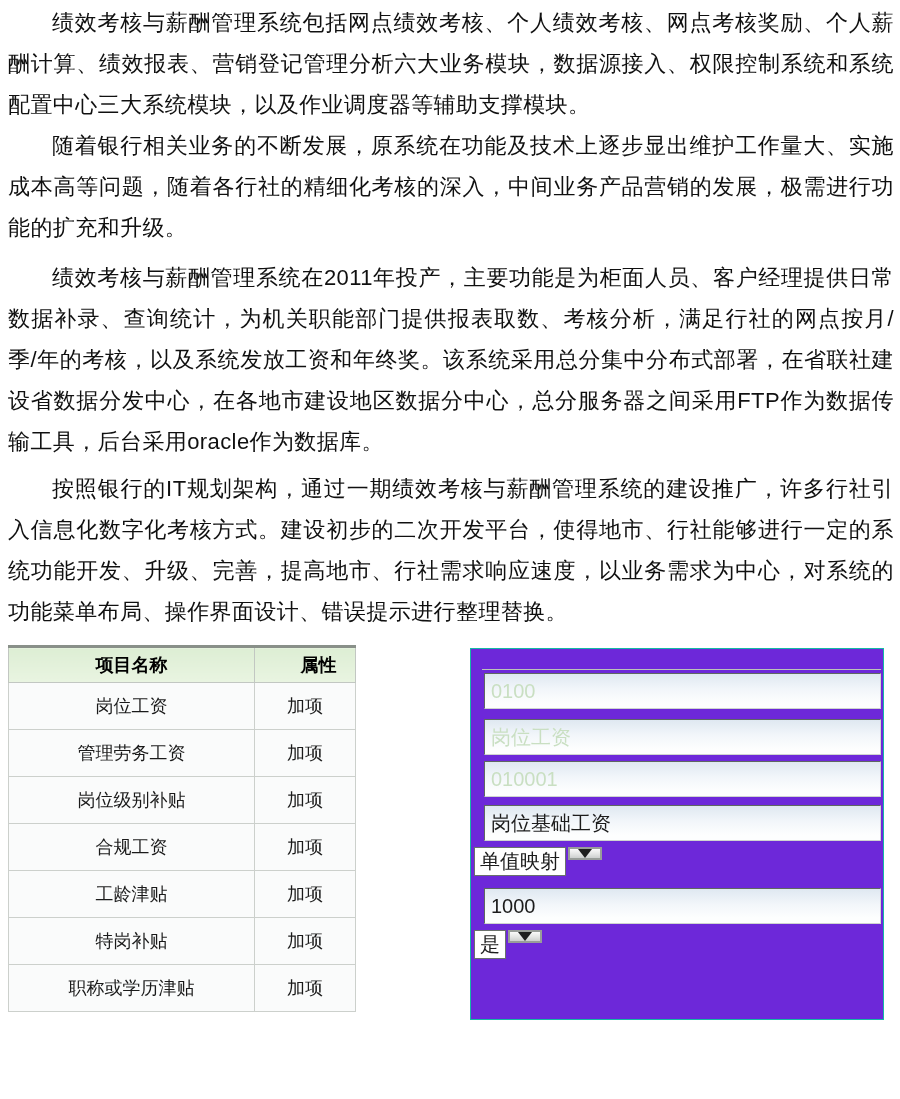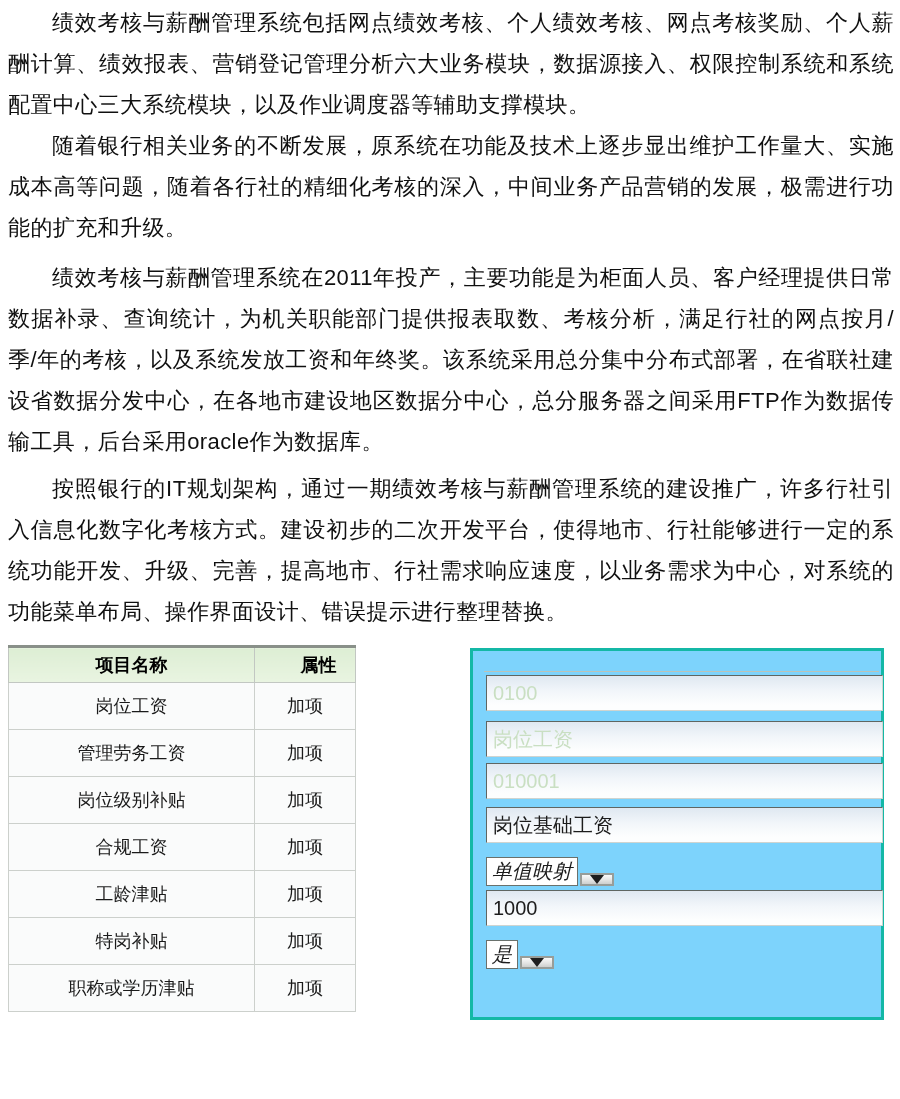--- a/index.html
+++ b/index.html
@@ -49,41 +49,41 @@
     text-align:center;
     background:#fafbfb;
   }
   .col-name { width:306px; }
   .col-attr { width:115px;padding-left:28px; }
 
   
   .detail-panel {
     position:absolute; left:470px; top:648px;
     width:414px; height:372px;
-    border:3px solid #14b8a6;
-    background:#7dd3fc;
+    border:1px solid #14b8a6;
+    background:#6d28d9;
   }
   .panel-divider {
     position:absolute; left:11px; right:2px; top:20px;
     height:1px; background:#bcc3b8;
   }
   .field {
     position:absolute; left:13px; width:397px; height:36px;
     border-style:solid; border-width:1px;
     border-color:#5f6662 #cfd4d0 #cfd4d0 #5f6662;
     background:linear-gradient(180deg,#dfe8f1 0%, #f2f6fa 45%, #fdfefe 85%);
     font-family:"Liberation Sans", sans-serif;
     font-size:20px;
     padding:0 4px 0 6px;
     outline:none;
   }
   .field.disabled { color:#c9dfc2; }
   .field.enabled  { color:#1c1c1c; }
 
-  .combo { position:absolute; left:13px; height:37px; display:flex; align-items:flex-end;font-style:italic; }
+  .combo { position:absolute; left:3px; height:37px; display:flex; align-items:flex-start; }
   .combo-text {
     border:1px solid #6a716c;
     background:#ffffff;
     display:flex; align-items:center;
     padding:0 5px;
     font-size:20px; color:#1c1c1c;
   }
   .combo-btn {
     width:34px; margin-left:2px;
     border:2px solid #989d99;

